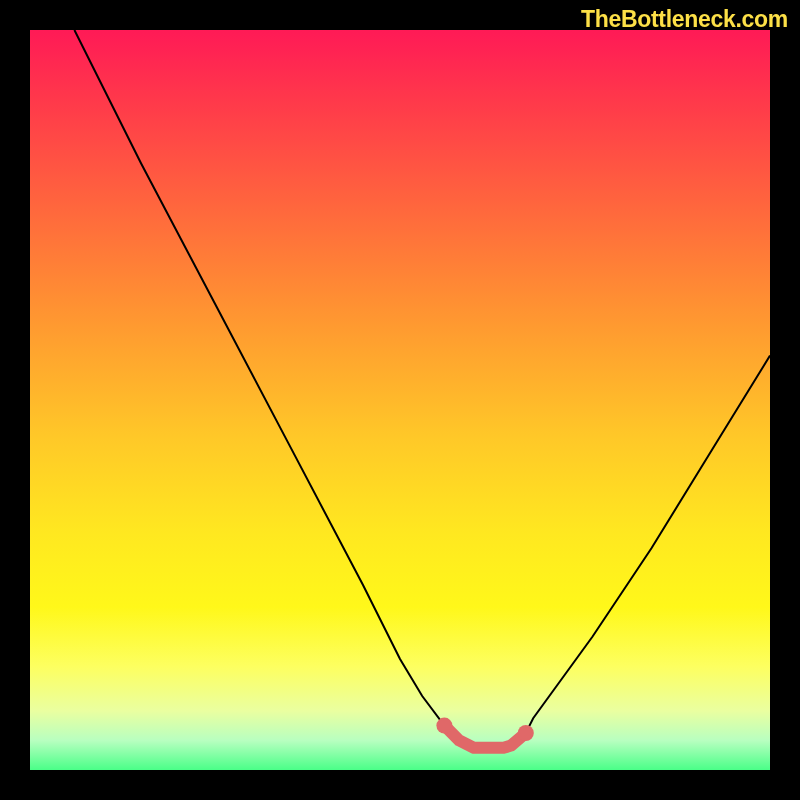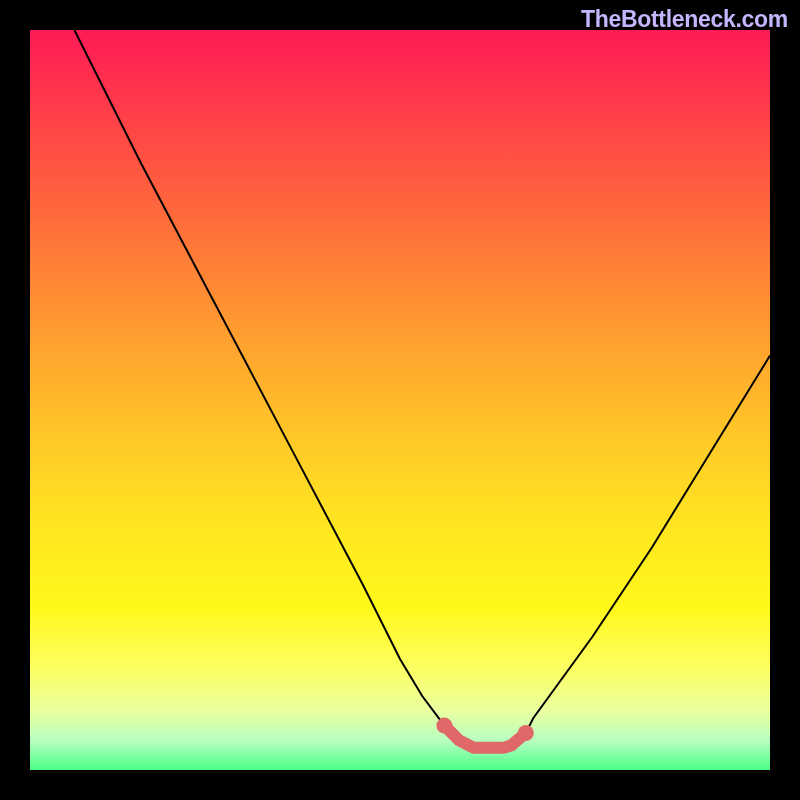--- a/index.html
+++ b/index.html
@@ -52,21 +52,21 @@
     top: 0;
     width: 100%;
     height: 100%;
   }
   .watermark {
     position: absolute;
     top: 6px;
     right: 12px;
     font-family: Arial, Helvetica, sans-serif;
     font-size: 23px;
-    color: #c4b5fd;
+    color: #fde047;
     font-weight: 600;
     letter-spacing: -0.3px;
   }
 </style>
 </head>
 <body>
 
 <div class="frame">
   <div class="plot">
     <div class="gradient"></div>

